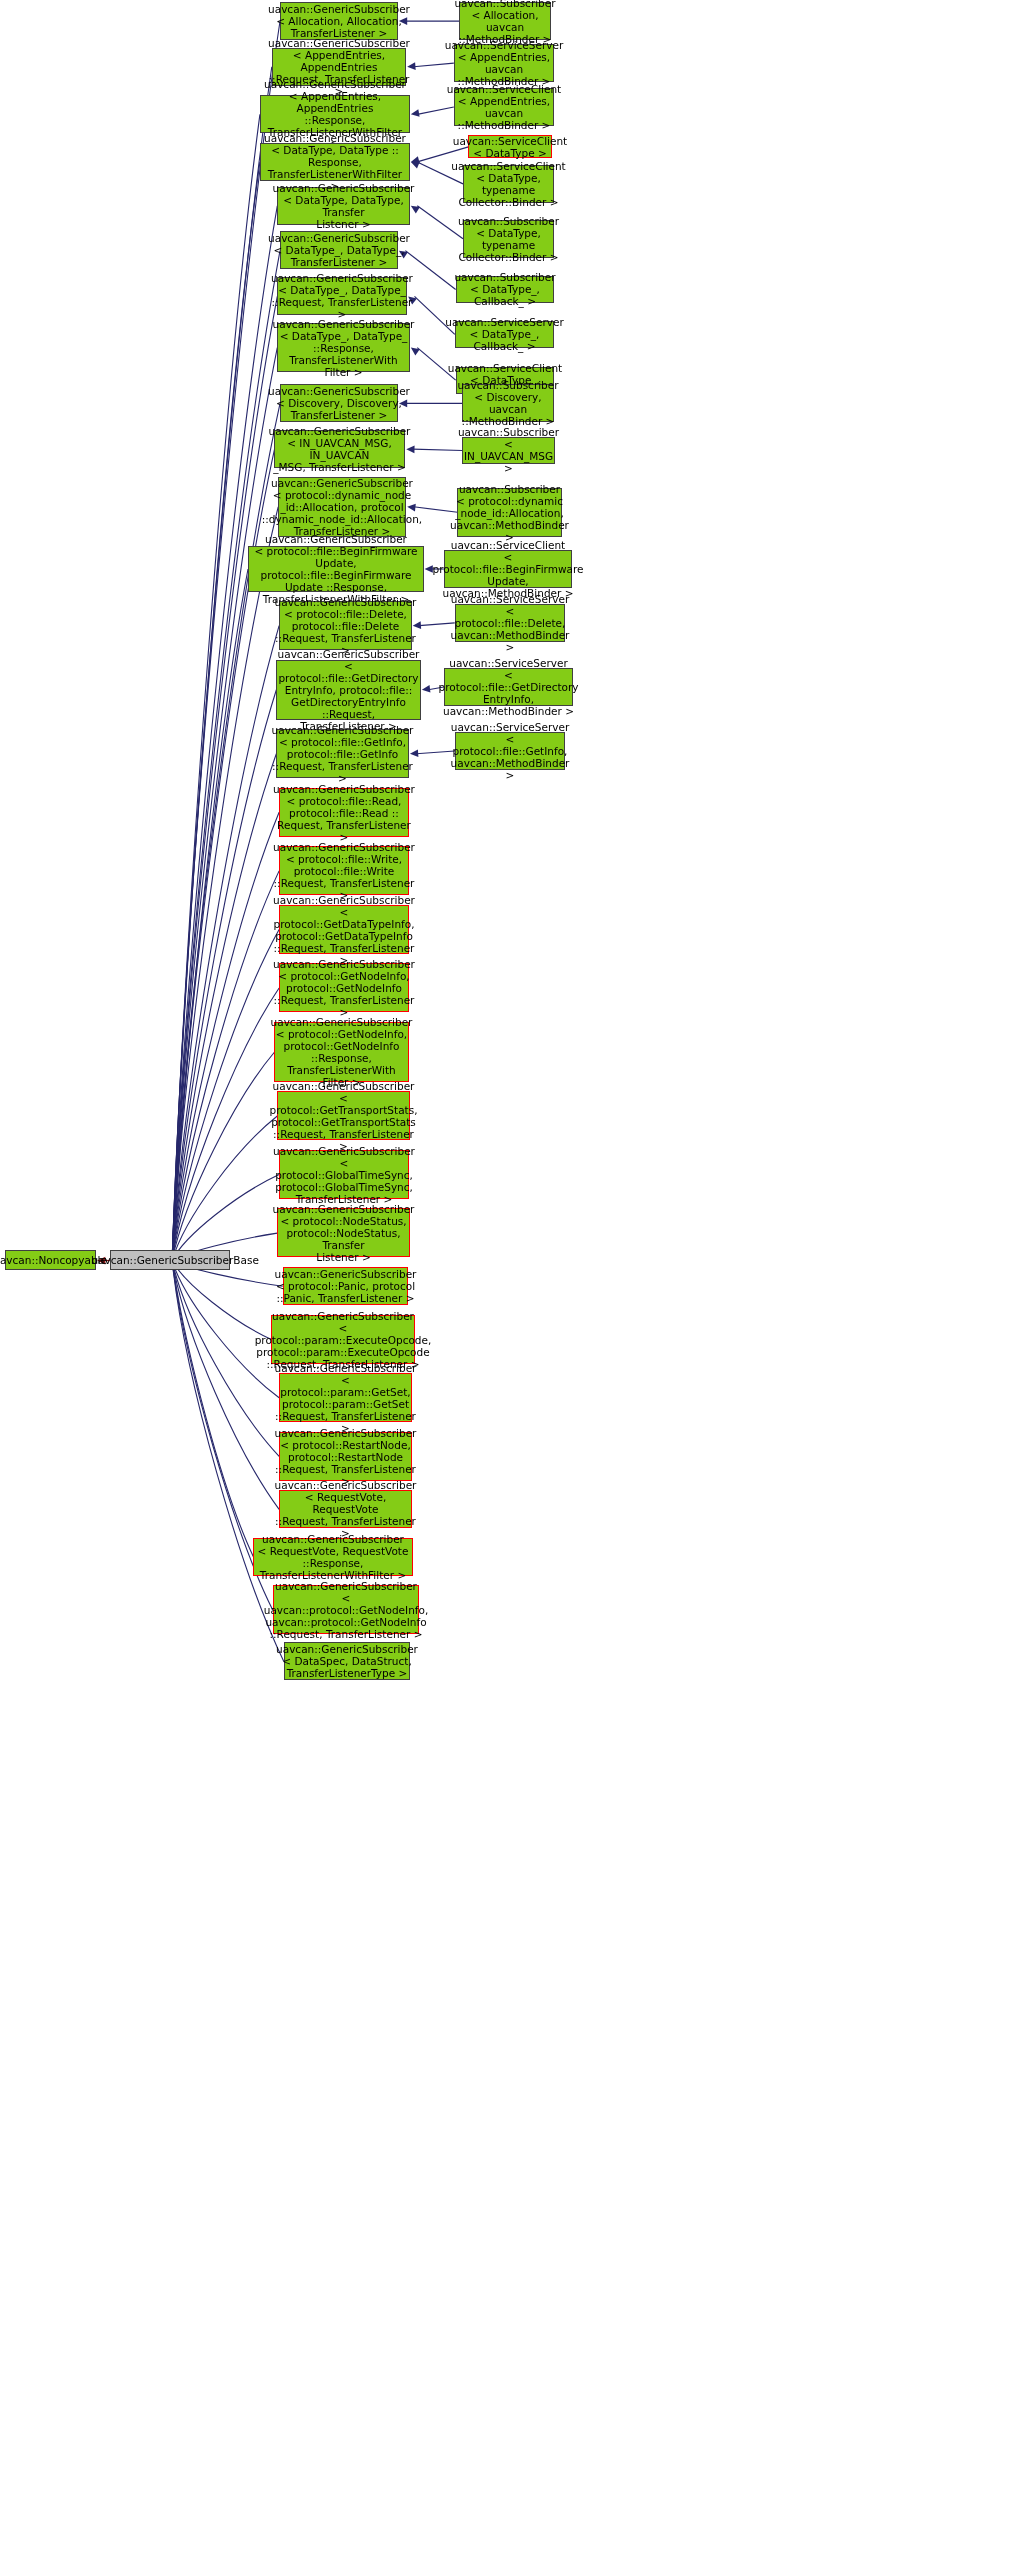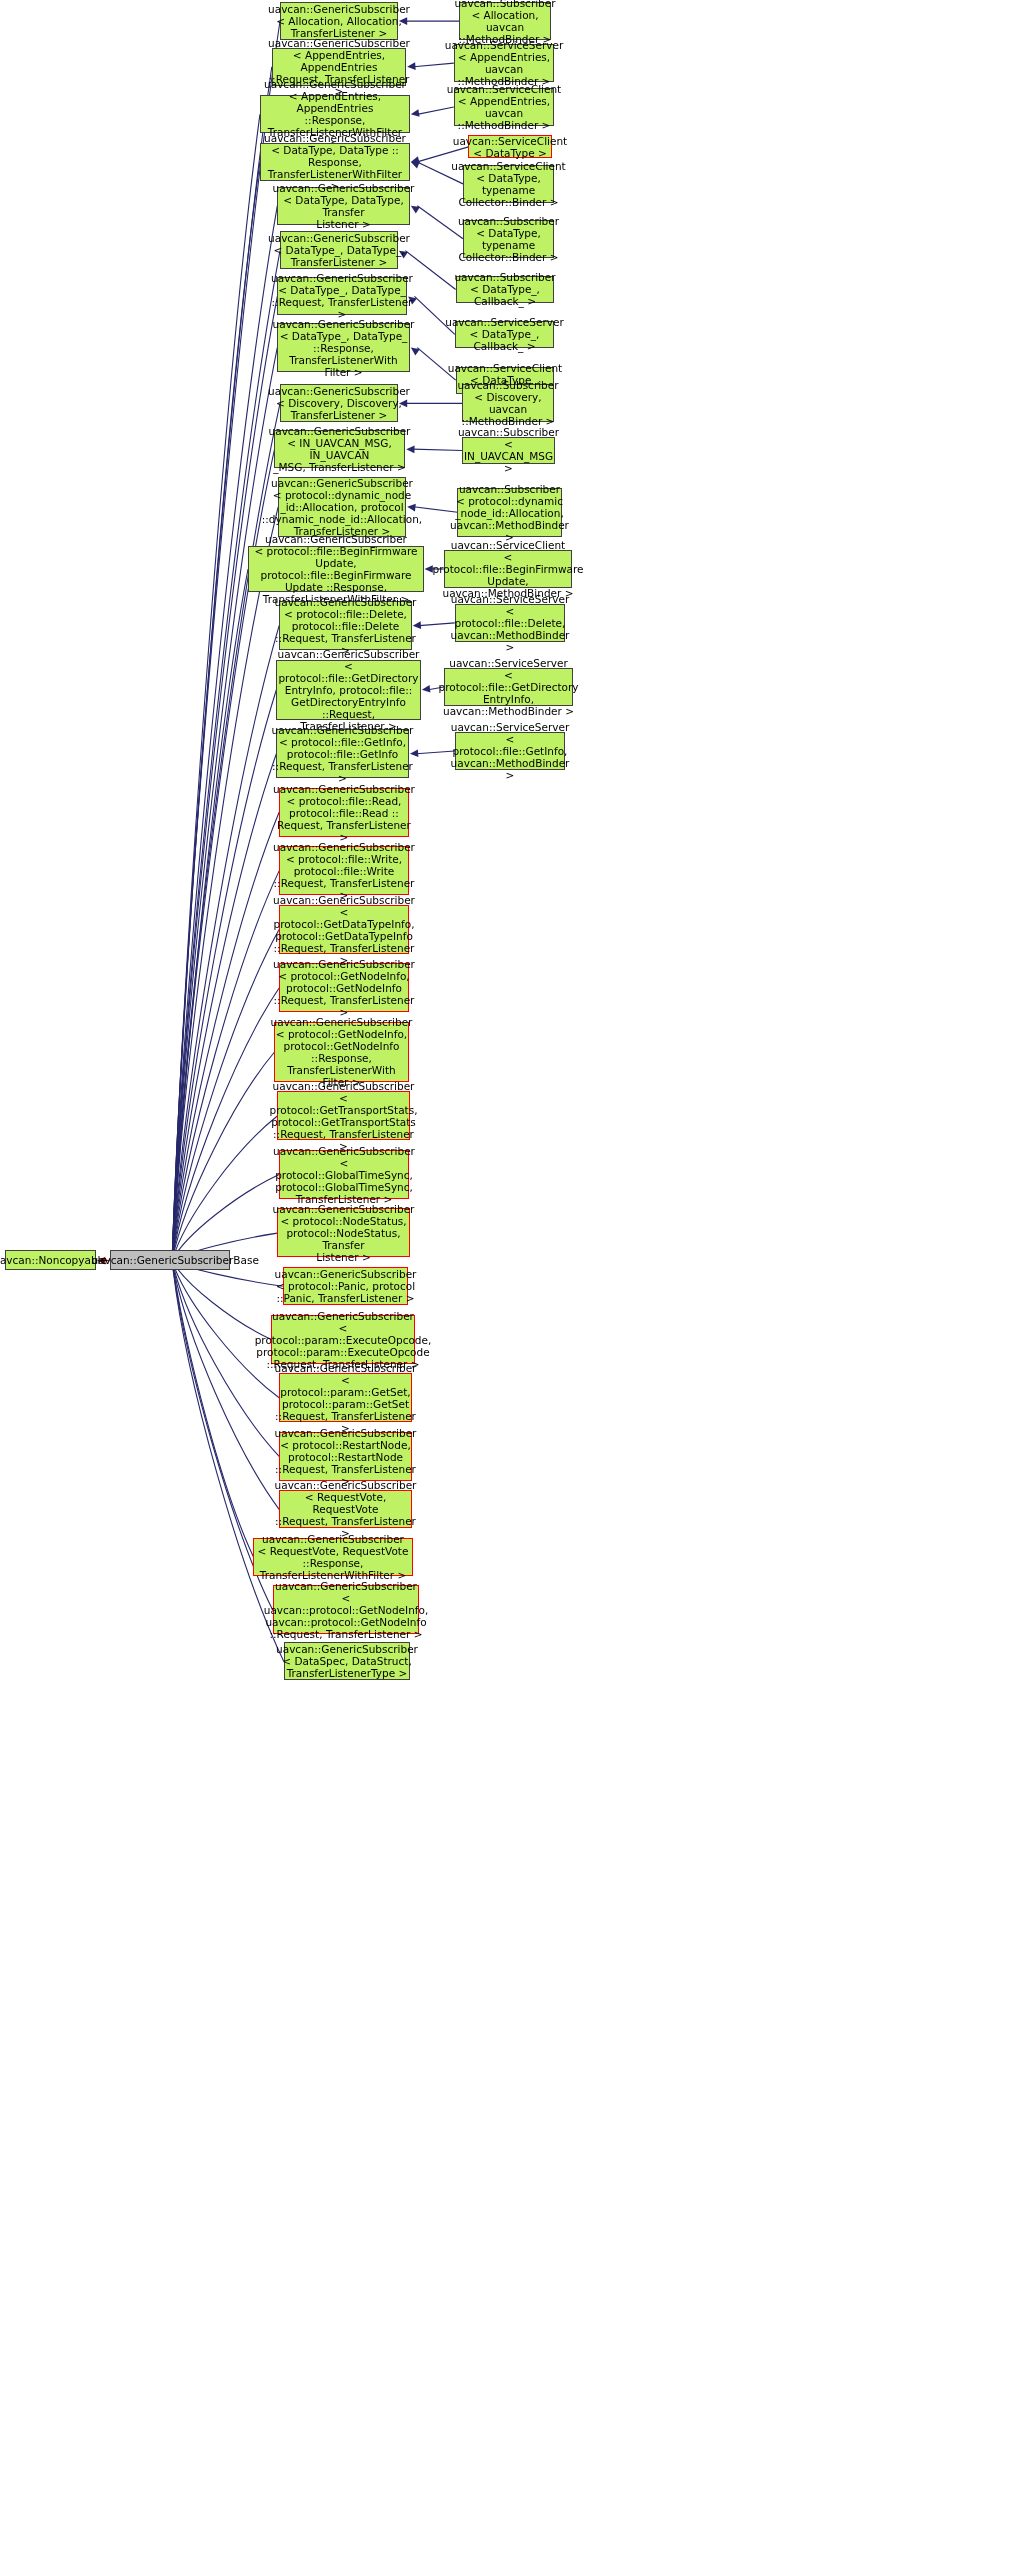--- a/index.html
+++ b/index.html
@@ -1,18 +1,18 @@
 <!DOCTYPE html>
 <html style="font-size:14.6px"><head>
 <meta charset="utf-8">
 <style>
   html,body{margin:0;padding:0;background:#ffffff;}
   body{font-family:"DejaVu Sans","Liberation Sans",sans-serif;}
   #canvas{position:relative;width:1033px;height:2576px;background:#ffffff;overflow:hidden;}
-  .node{position:absolute;box-sizing:border-box;background:#bef264;border:0.9px solid #404040;
+  .node{position:absolute;box-sizing:border-box;background:#84cc16;border:0.9px solid #404040;
         display:flex;align-items:center;justify-content:center;text-align:center;
         font-size:10.5px;line-height:12px;color:#000000;padding:1.8px 2.7px;white-space:pre-line;}
   .node.red{border:0.9px solid #ff0000;}
   .node.filled{background:#bfbfbf;border:0.9px solid #404040;}
   svg.edges{position:absolute;left:0;top:0;width:1033px;height:2576px;pointer-events:none;}
 </style>
 </head>
 <body>
 
 <div id="canvas">

